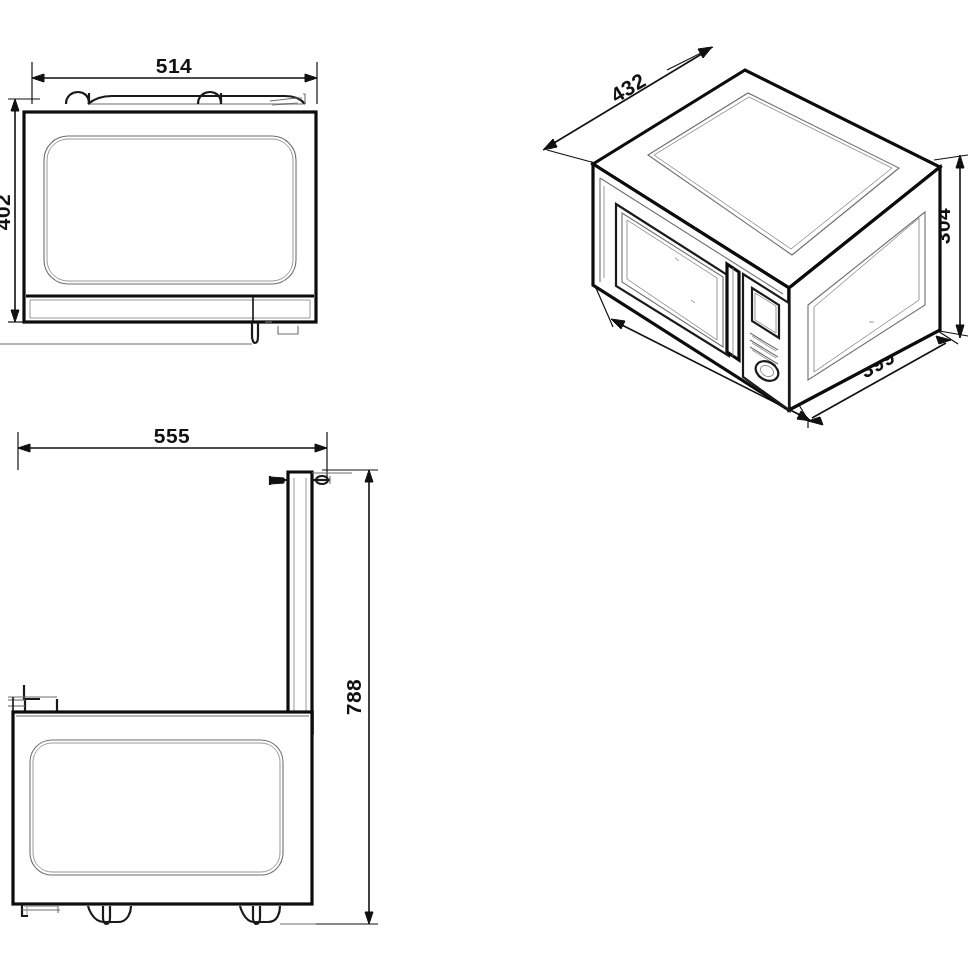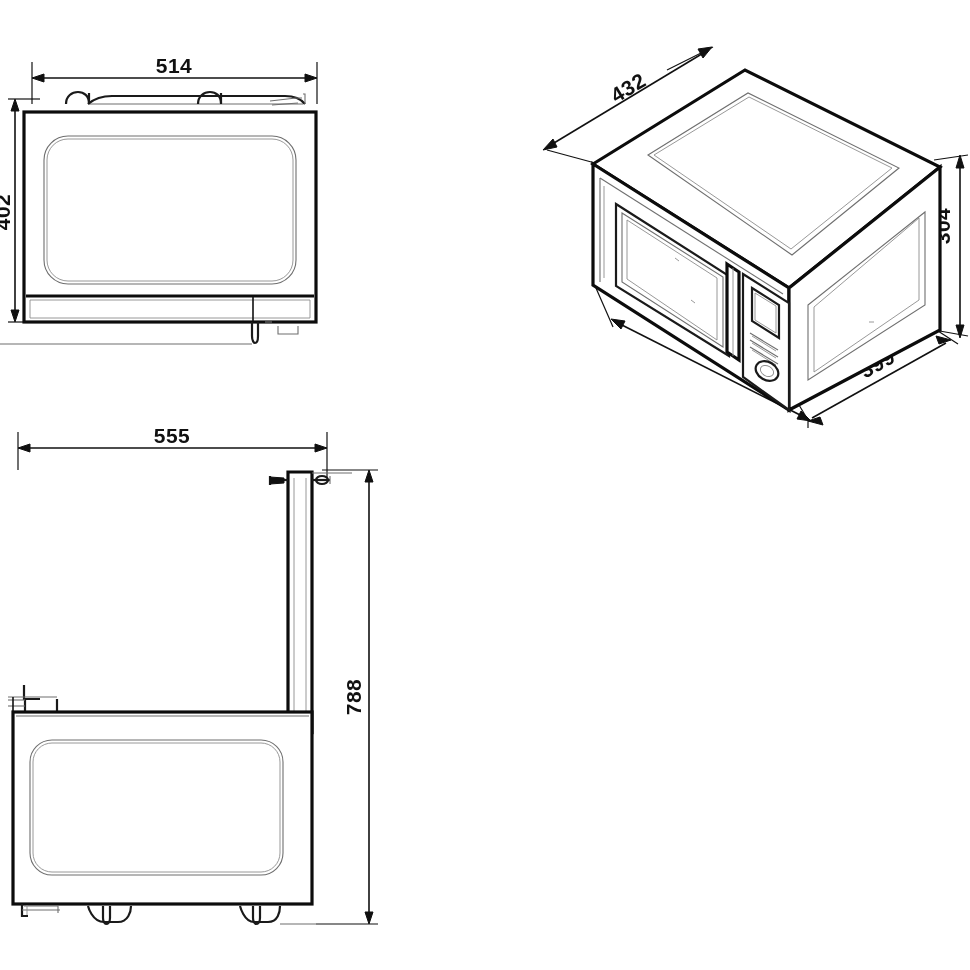--- a/index.html
+++ b/index.html
@@ -10,20 +10,21 @@
   }
   body {
     font-family: "Liberation Sans", sans-serif;
   }
   #sheet {
     position: relative;
     width: 970px;
     height: 970px;
     background: #ffffff;
     overflow: hidden;
+    border-radius: 9px;
   }
   #sheet svg {
     position: absolute;
     top: 0;
     left: 0;
     display: block;
   }
   .dimtext {
     font-family: "Liberation Sans", sans-serif;
     font-size: 21px;

